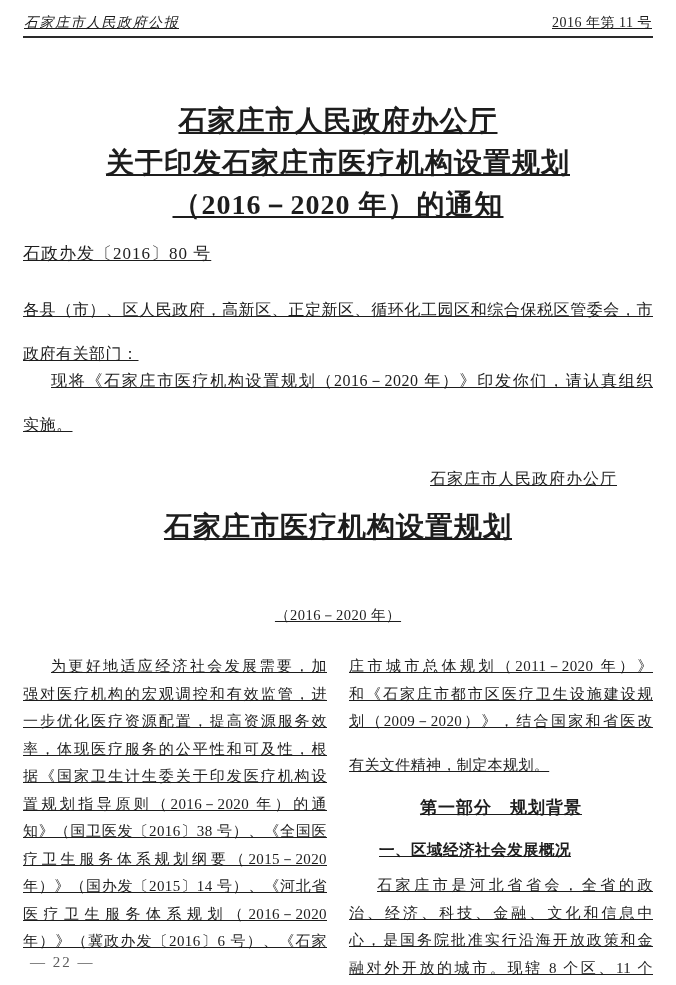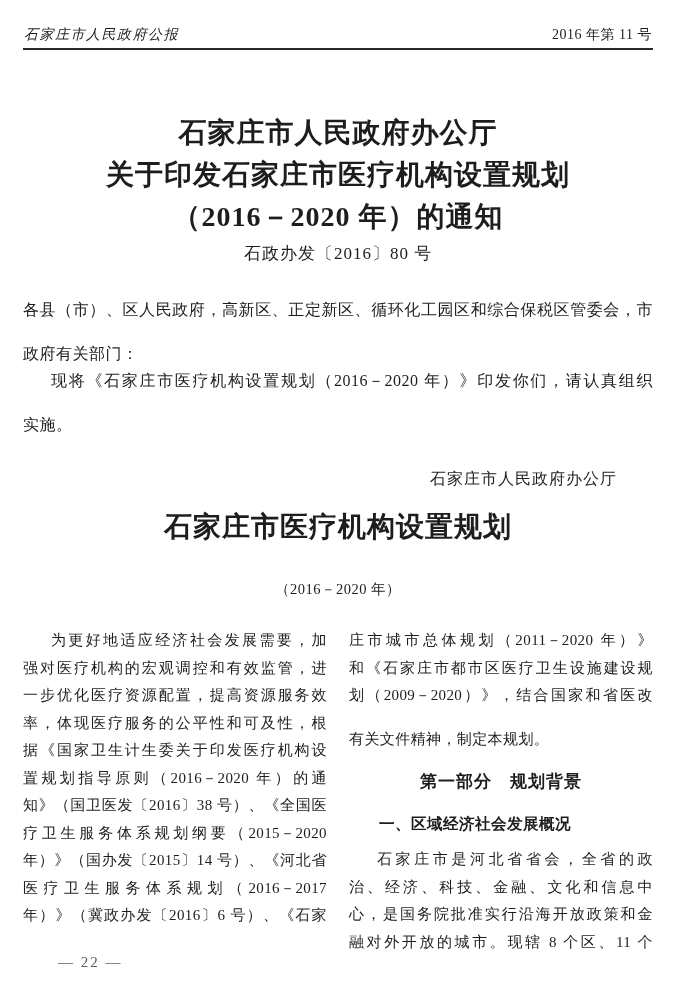--- a/index.html
+++ b/index.html
@@ -4,36 +4,36 @@
 <style>
   html, body { margin:0; padding:0; }
   body {
     width:676px; height:985px;
     background:#ffffff;
     color:#1d1d1d;
     font-family:"Liberation Serif","DejaVu Serif",serif;
     position:relative;
     overflow:hidden;
   }
-  .page { padding:16px 23px; position:relative; height:100%; box-sizing:border-box; }
+  .page { padding:4px 23px; position:relative; height:100%; box-sizing:border-box;text-decoration:underline; }
 
   .header {
     display:flex; justify-content:space-between; align-items:flex-end;
     padding:10px 1px 4px 1px;
     border-bottom:2px solid #2a2a2a;
   }
   .header-left { font-size:14px; font-style:italic; letter-spacing:1.5px; }
   .header-right { font-size:14px; letter-spacing:0.5px; }
 
   .doc-title {
     margin-top:62px; text-align:center;
     font-weight:bold; font-size:28px; line-height:42px; letter-spacing:1px;
   }
   .doc-number {
-    margin-top:4px; text-align:center;
+    margin-top:16px; 
     font-size:17px; line-height:24px; letter-spacing:1px;
   }
 
   .notice-body {
     margin-top:30px;
     font-size:16px; line-height:27.5px; letter-spacing:0.5px;
   }
   .line { text-align:justify; text-align-last:justify; }
   .line.plain { text-align-last:left;margin-top:16px; }
   .line.indent { text-indent:28px; }
@@ -43,21 +43,21 @@
     margin:26px 36px 0 auto;
     text-align:center;
     font-size:16px; line-height:30px; letter-spacing:1px;
   }
 
   .plan-title {
     margin-top:16px; text-align:center;
     font-weight:bold; font-size:28px; line-height:34px; letter-spacing:1px;
   }
   .plan-subtitle {
-    margin-top:34px; text-align:center;
+    margin-top:60px; text-align:center;
     font-size:14.5px; line-height:22px; letter-spacing:0.5px;
   }
 
   .columns {
     margin-top:27px;
     display:flex; gap:22px;
     font-size:15px; line-height:27.5px; letter-spacing:0.4px;
   }
   .column { width:305px; }
 
@@ -69,21 +69,21 @@
   }
   .section-heading {
     margin-top:16px; padding-left:30px;
     font-family:"Liberation Sans","DejaVu Sans",sans-serif;
     font-weight:bold; font-size:15.5px; line-height:26px; letter-spacing:0.5px;
   }
   .col-para2 { margin-top:9px; }
 
   .footer {
     position:absolute; left:30px; bottom:14px;
-    color:#5a5a5a; font-size:15px; letter-spacing:2px;margin-left:28px;
+    color:#5a5a5a; font-size:15px; letter-spacing:2px;
   }
 </style>
 </head>
 <body>
 
 <div class="page">
 
   <div class="header">
     <span class="header-left">石家庄市人民政府公报</span>
     <span class="header-right">2016 年第 11 号</span>
@@ -116,21 +116,21 @@
     <div class="column">
       <div class="line indent">为更好地适应经济社会发展需要，加</div>
       <div class="line">强对医疗机构的宏观调控和有效监管，进</div>
       <div class="line">一步优化医疗资源配置，提高资源服务效</div>
       <div class="line">率，体现医疗服务的公平性和可及性，根</div>
       <div class="line">据《国家卫生计生委关于印发医疗机构设</div>
       <div class="line">置规划指导原则（2016－2020 年）的通</div>
       <div class="line">知》（国卫医发〔2016〕38 号）、《全国医</div>
       <div class="line">疗卫生服务体系规划纲要（2015－2020</div>
       <div class="line">年）》（国办发〔2015〕14 号）、《河北省</div>
-      <div class="line">医疗卫生服务体系规划（2016－2017</div>
+      <div class="line">医疗卫生服务体系规划（2016－2020</div>
       <div class="line">年）》（冀政办发〔2016〕6 号）、《石家</div>
     </div>
 
     <div class="column">
       <div class="line">庄市城市总体规划（2011－2020 年）》</div>
       <div class="line">和《石家庄市都市区医疗卫生设施建设规</div>
       <div class="line">划（2009－2020）》，结合国家和省医改</div>
       <div class="line plain">有关文件精神，制定本规划。</div>
 
       <div class="part-heading">第一部分　规划背景</div>

